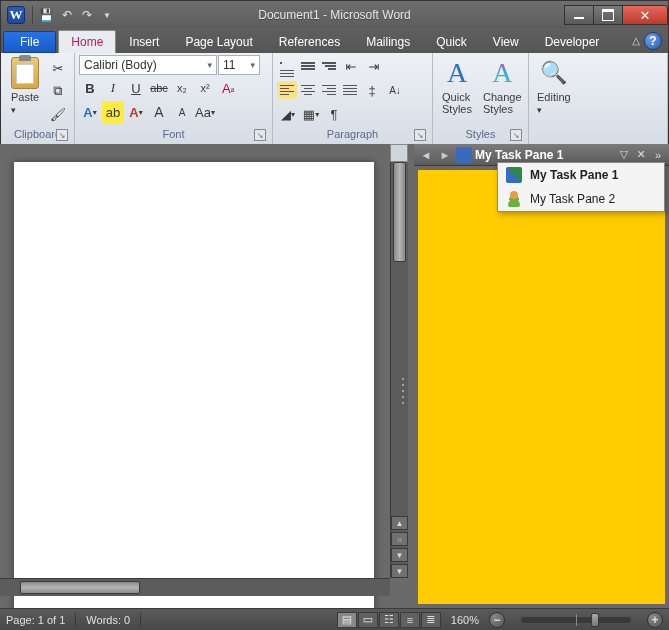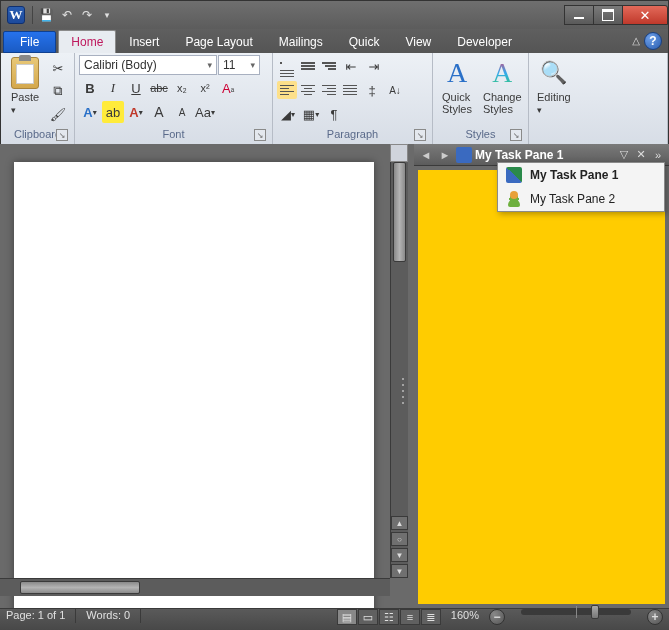--- a/index.html
+++ b/index.html
@@ -80,21 +80,21 @@
   .tp-menu { position:absolute; top:18px; right:4px; width:168px; background:#f4f4f4; border:1px solid #8a8a8a; box-shadow:2px 2px 6px rgba(0,0,0,.3); z-index:10; }
   .tp-menu-item { display:flex; align-items:center; gap:8px; padding:4px 8px; font-size:12px; color:#222; }
   .tp-menu-item.sel { font-weight:bold; }
   .tp-menu-icon { width:16px; height:16px; }
   .icon-pane1 { background:linear-gradient(45deg,#3a6ac0 50%,#2a8a4a 50%); border-radius:2px; }
   .icon-pane2 { background:radial-gradient(circle,#6eb03e 40%,transparent 42%); position:relative; }
   .icon-pane2::after { content:""; position:absolute; bottom:0; left:2px; right:2px; height:8px; background:#6eb03e; border-radius:6px 6px 2px 2px; }
   .icon-pane2::before { content:""; position:absolute; top:0; left:4px; width:8px; height:8px; background:#e8a038; border-radius:50%; }
   
   
-  .statusbar { position:absolute; bottom:0; left:0; right:0; height:22px; background:linear-gradient(#5a5a5a,#484848); border-top:1px solid #3a3a3a; display:flex; color:#e0e0e0; font-size:11px; padding:0 6px; gap:10px; }
+  .statusbar { position:absolute; bottom:0; left:0; right:0; height:22px; background:linear-gradient(#5a5a5a,#484848); border-top:1px solid #3a3a3a; display:flex; align-items:center; color:#e0e0e0; font-size:11px; padding:0 6px; gap:10px; }
   .statusbar .sep { width:1px; height:14px; background:#3a3a3a; margin:0; }
   .viewbtns { margin-left:auto; display:flex; gap:1px; }
   .viewbtn { width:20px; height:16px; background:#606060; border:1px solid #3a3a3a; display:flex; align-items:center; justify-content:center; }
   .viewbtn.active { background:#888; }
   .zoom-slider { width:110px; height:6px; background:#3a3a3a; border-radius:3px; position:relative; margin:0 6px; }
   .zoom-slider .tick { position:absolute; left:50%; top:-3px; bottom:-3px; width:1px; background:#888; }
   .zoom-slider .knob { position:absolute; left:64%; top:-4px; width:8px; height:14px; background:linear-gradient(#aaa,#777); border:1px solid #3a3a3a; border-radius:2px; }
   .zoom-end { width:16px; height:16px; border-radius:50%; background:radial-gradient(circle at 30% 30%,#888,#555); border:1px solid #333; color:#ddd; display:flex; align-items:center; justify-content:center; font-size:12px; font-weight:bold; line-height:1; }
   
   .stylesA { font-family:"Times New Roman",serif; font-size:28px; }
@@ -104,32 +104,34 @@
 
 <div class="titlebar">
   <div class="app-icon">W</div>
   <div class="qat">
     <div class="sep"></div>
     <div class="qbtn">💾</div>
     <div class="qbtn">↶</div>
     <div class="qbtn">↷</div>
     <div class="qbtn" style="font-size:9px;">▾</div>
   </div>
+  <div class="title-text">Document1 - Microsoft Word</div>
   <div class="winbtns">
     <div class="winbtn min"></div>
     <div class="winbtn max"></div>
     <div class="winbtn close">✕</div>
   </div>
 </div>
 
 <div class="tabstrip">
   <div class="tab file">File</div>
   <div class="tab active">Home</div>
   <div class="tab">Insert</div>
   <div class="tab">Page Layout</div>
+  <div class="tab">References</div>
   <div class="tab">Mailings</div>
   <div class="tab">Quick</div>
   <div class="tab">View</div>
   <div class="tab">Developer</div>
   <div class="minrib">△</div>
   <div class="helpbtn">?</div>
 </div>
 
 <div class="ribbon">
 

